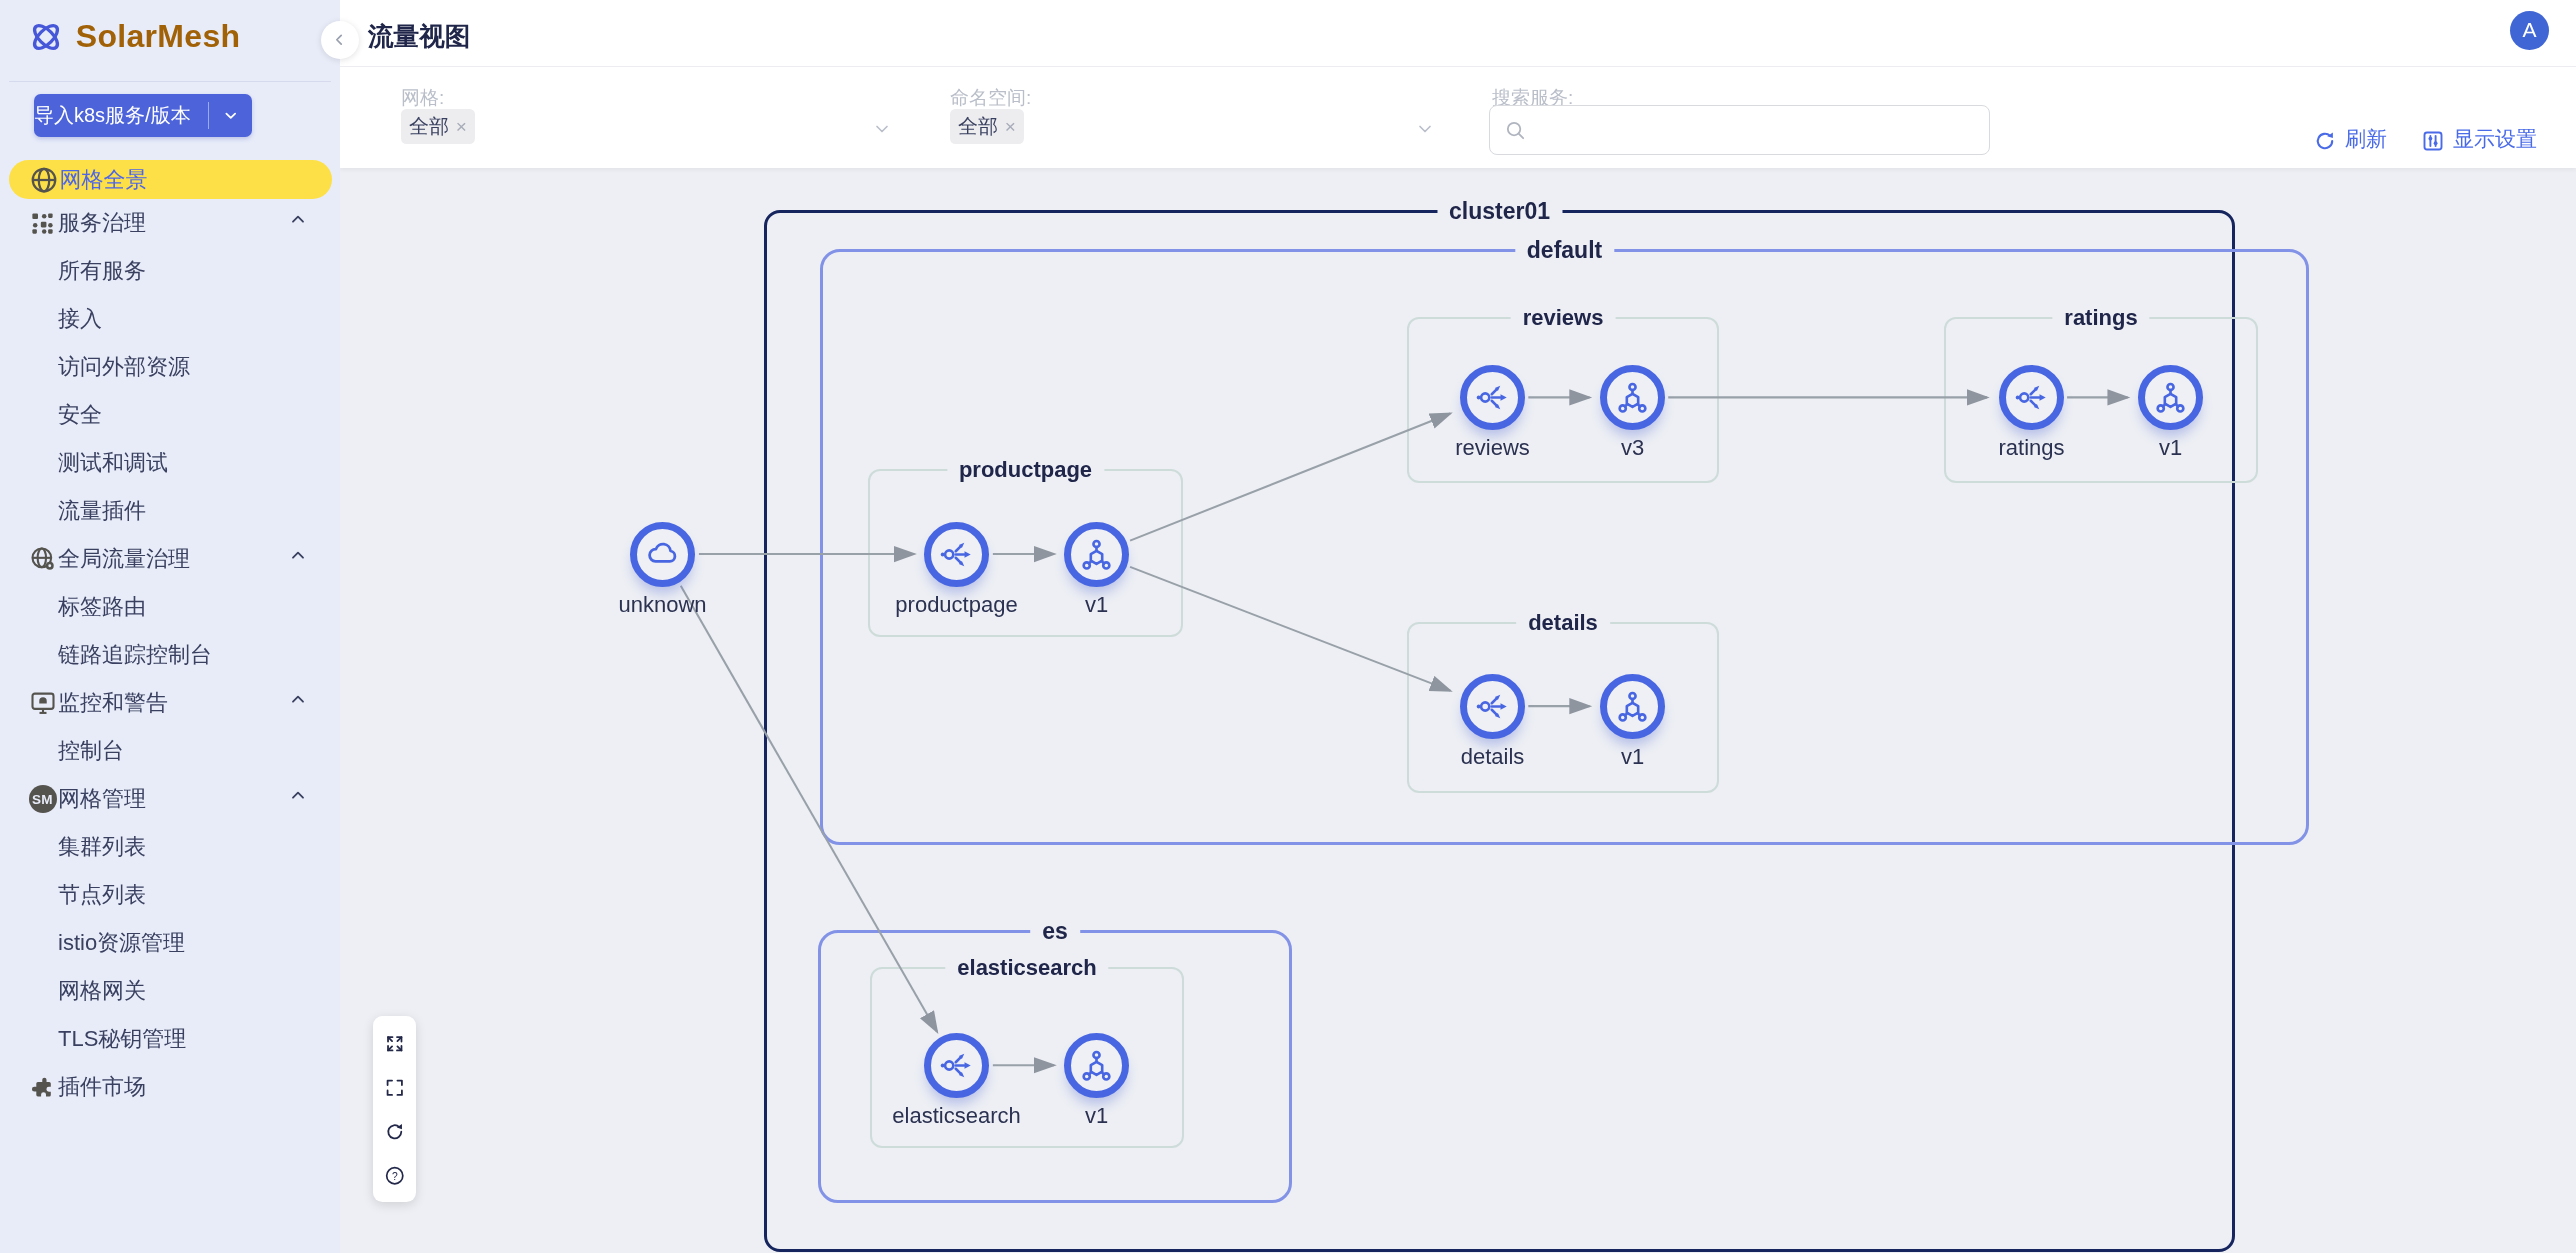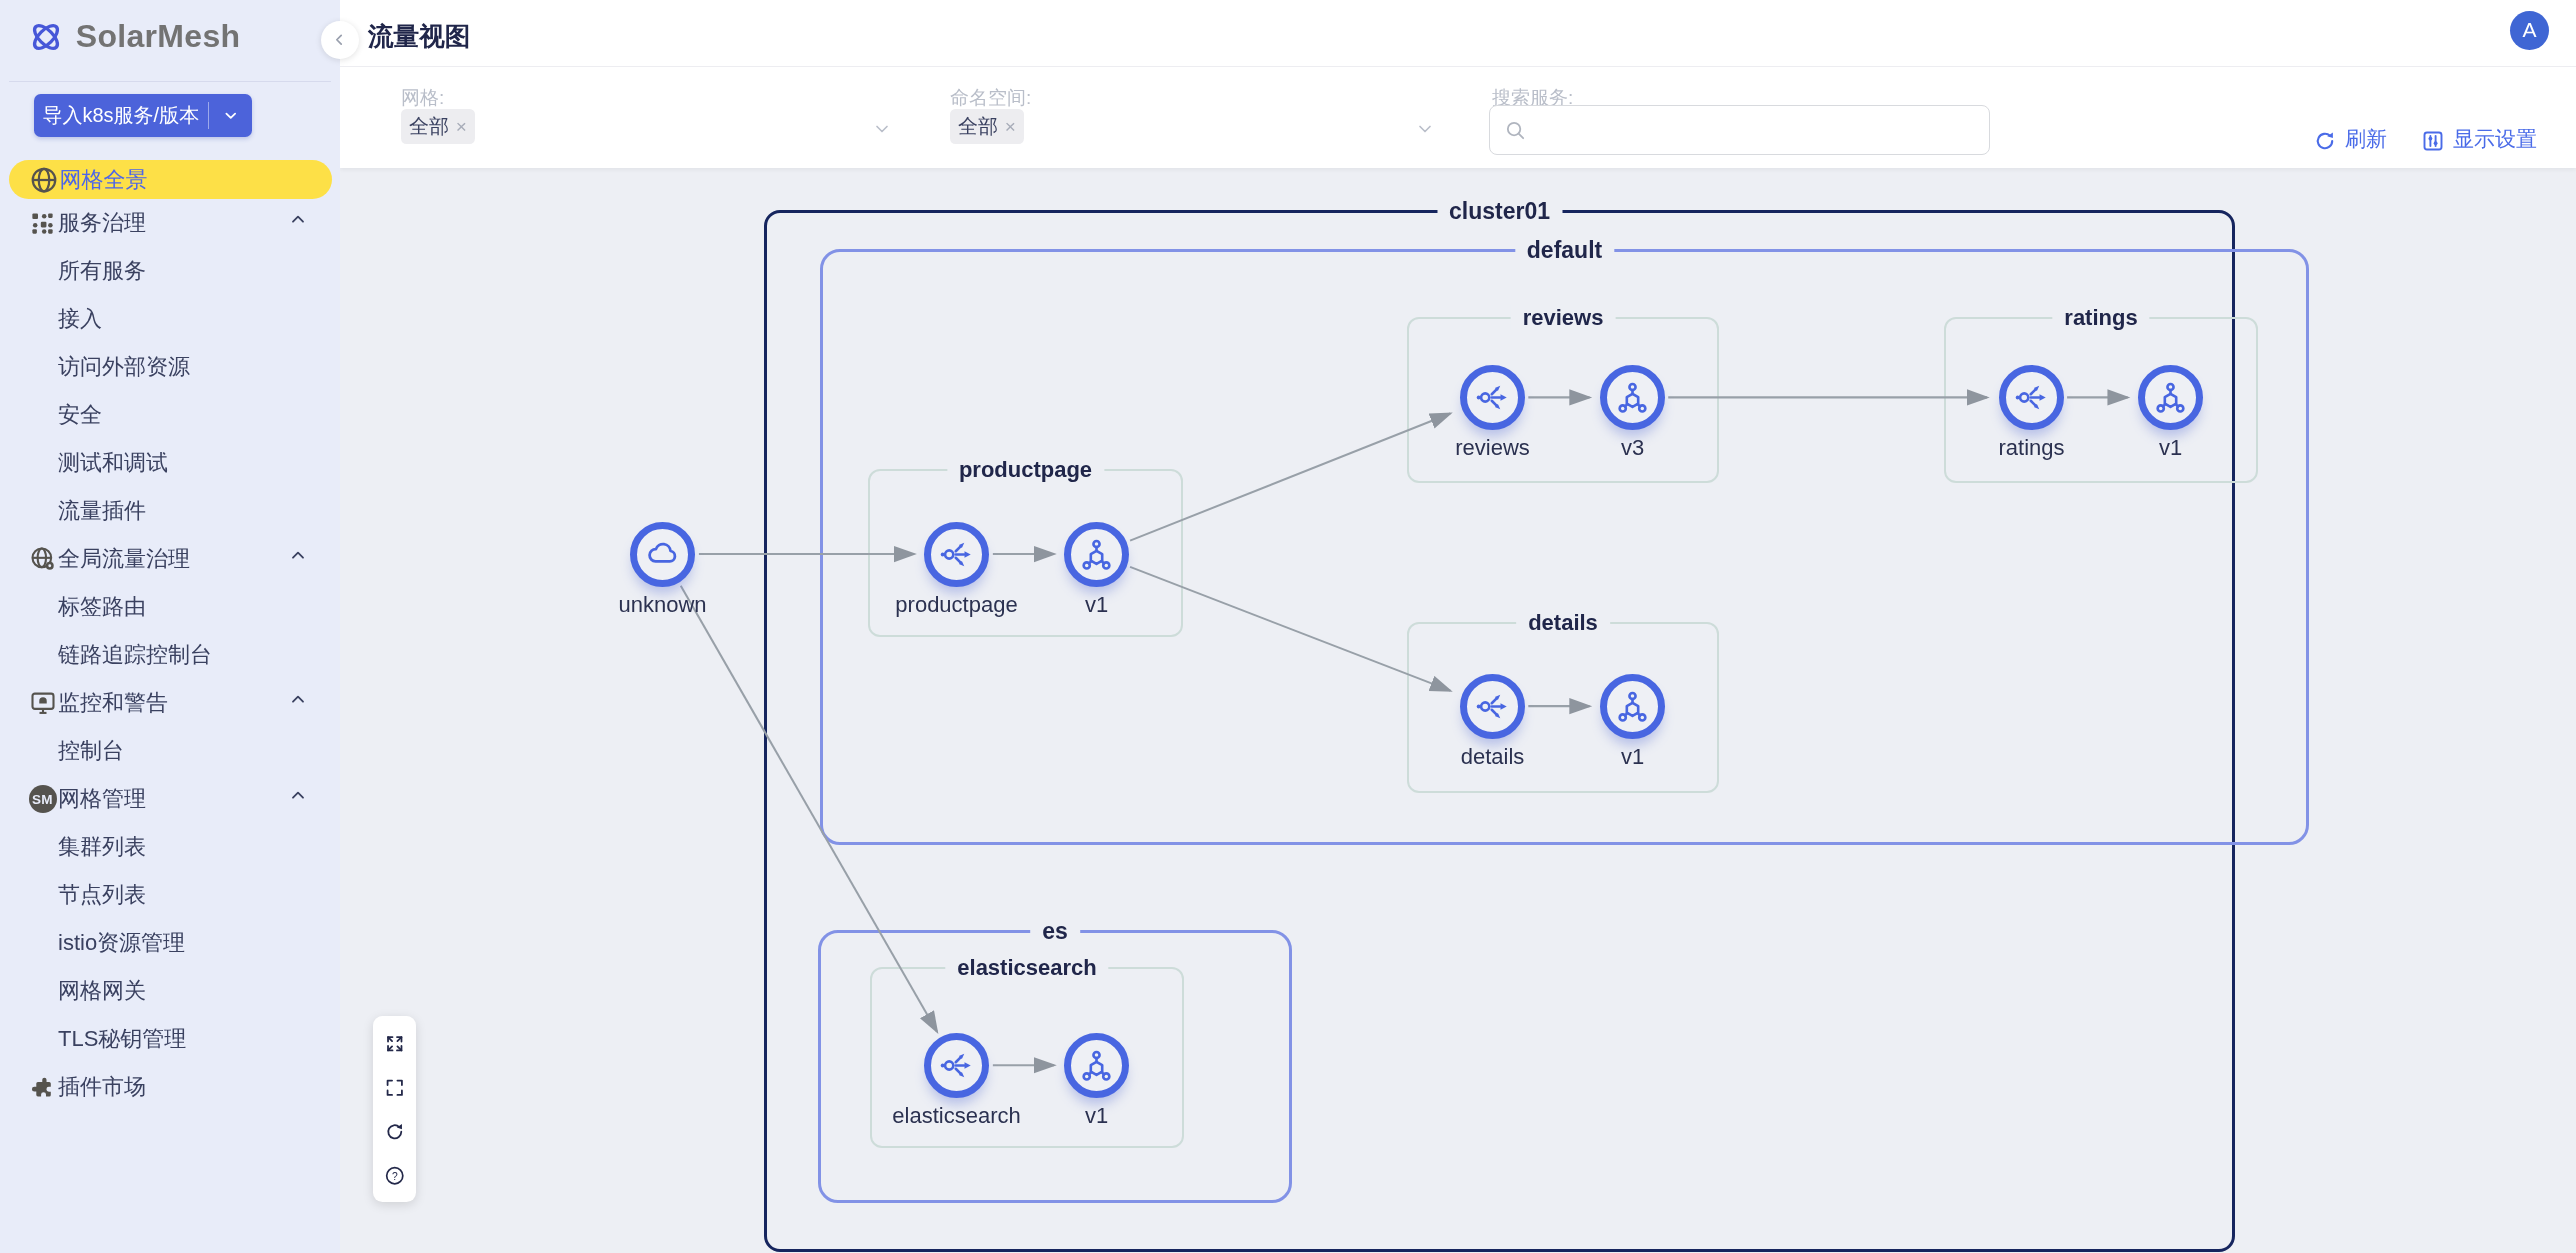--- a/index.html
+++ b/index.html
@@ -6,25 +6,25 @@
   html,body { width:2576px; height:1253px; }
   body {
     font-family:"Liberation Sans","DejaVu Sans",sans-serif;
     background:#edeff4; overflow:hidden; position:relative;
     color:#20264a;
   }
   
   .sidebar { position:absolute; left:0; top:0; width:340px; height:1253px; background:#e8ecf9; z-index:5; }
   .logo-row { position:absolute; left:27px; top:17.5px; display:flex; align-items:center; gap:10.8px; }
   .logo-row svg { width:38px; height:38px; }
-  .logo-text { font-size:32px; font-weight:700; color:#737373; letter-spacing:0.3px; }
+  .logo-text { font-size:32px; font-weight:700; color:#a16207; letter-spacing:0.3px; }
   .sidebar-divider { position:absolute; left:9.4px; right:9.4px; top:81px; height:1.3px; background:#d6daed; }
   .import-btn { position:absolute; left:34px; top:94px; width:218px; height:43px; background:#4c63da; border-radius:6.7px;
      display:flex; align-items:center; color:#fff; box-shadow:0 2px 4px rgba(60,80,180,.25); cursor:pointer; }
-  .import-btn .main { flex:1; text-align:center; font-size:20px; }
+  .import-btn .main { flex:1; font-size:20px; }
   .import-btn .sep { width:1.3px; height:27px; background:rgba(255,255,255,.45); }
   .import-btn .caret { width:43px; display:flex; align-items:center; justify-content:center; }
   .collapse-fab { position:absolute; left:321px; top:21px; width:38px; height:38px; border-radius:50%; background:#fff;
      box-shadow:0 1.3px 6.7px rgba(0,0,0,.12); display:flex; align-items:center; justify-content:center; z-index:9; cursor:pointer; }
   .menu { position:absolute; left:0; right:0; top:160px; }
   .mrow { height:48px; display:flex; align-items:center; padding-left:27px; font-size:22px; color:#3a4160; position:relative; cursor:pointer; }
   .mrow .micon { width:31px; height:31px; margin-right:0; display:flex; align-items:center; justify-content:center; flex:none; }
   .mrow.child { padding-left:58px; }
   .mrow .chev { position:absolute; right:32px; top:50%; transform:translateY(-50%); }
   .mrow.active { height:39px; margin:0 8px 0 9.4px; border-radius:27px; background:#fde047; padding-left:19px; }

